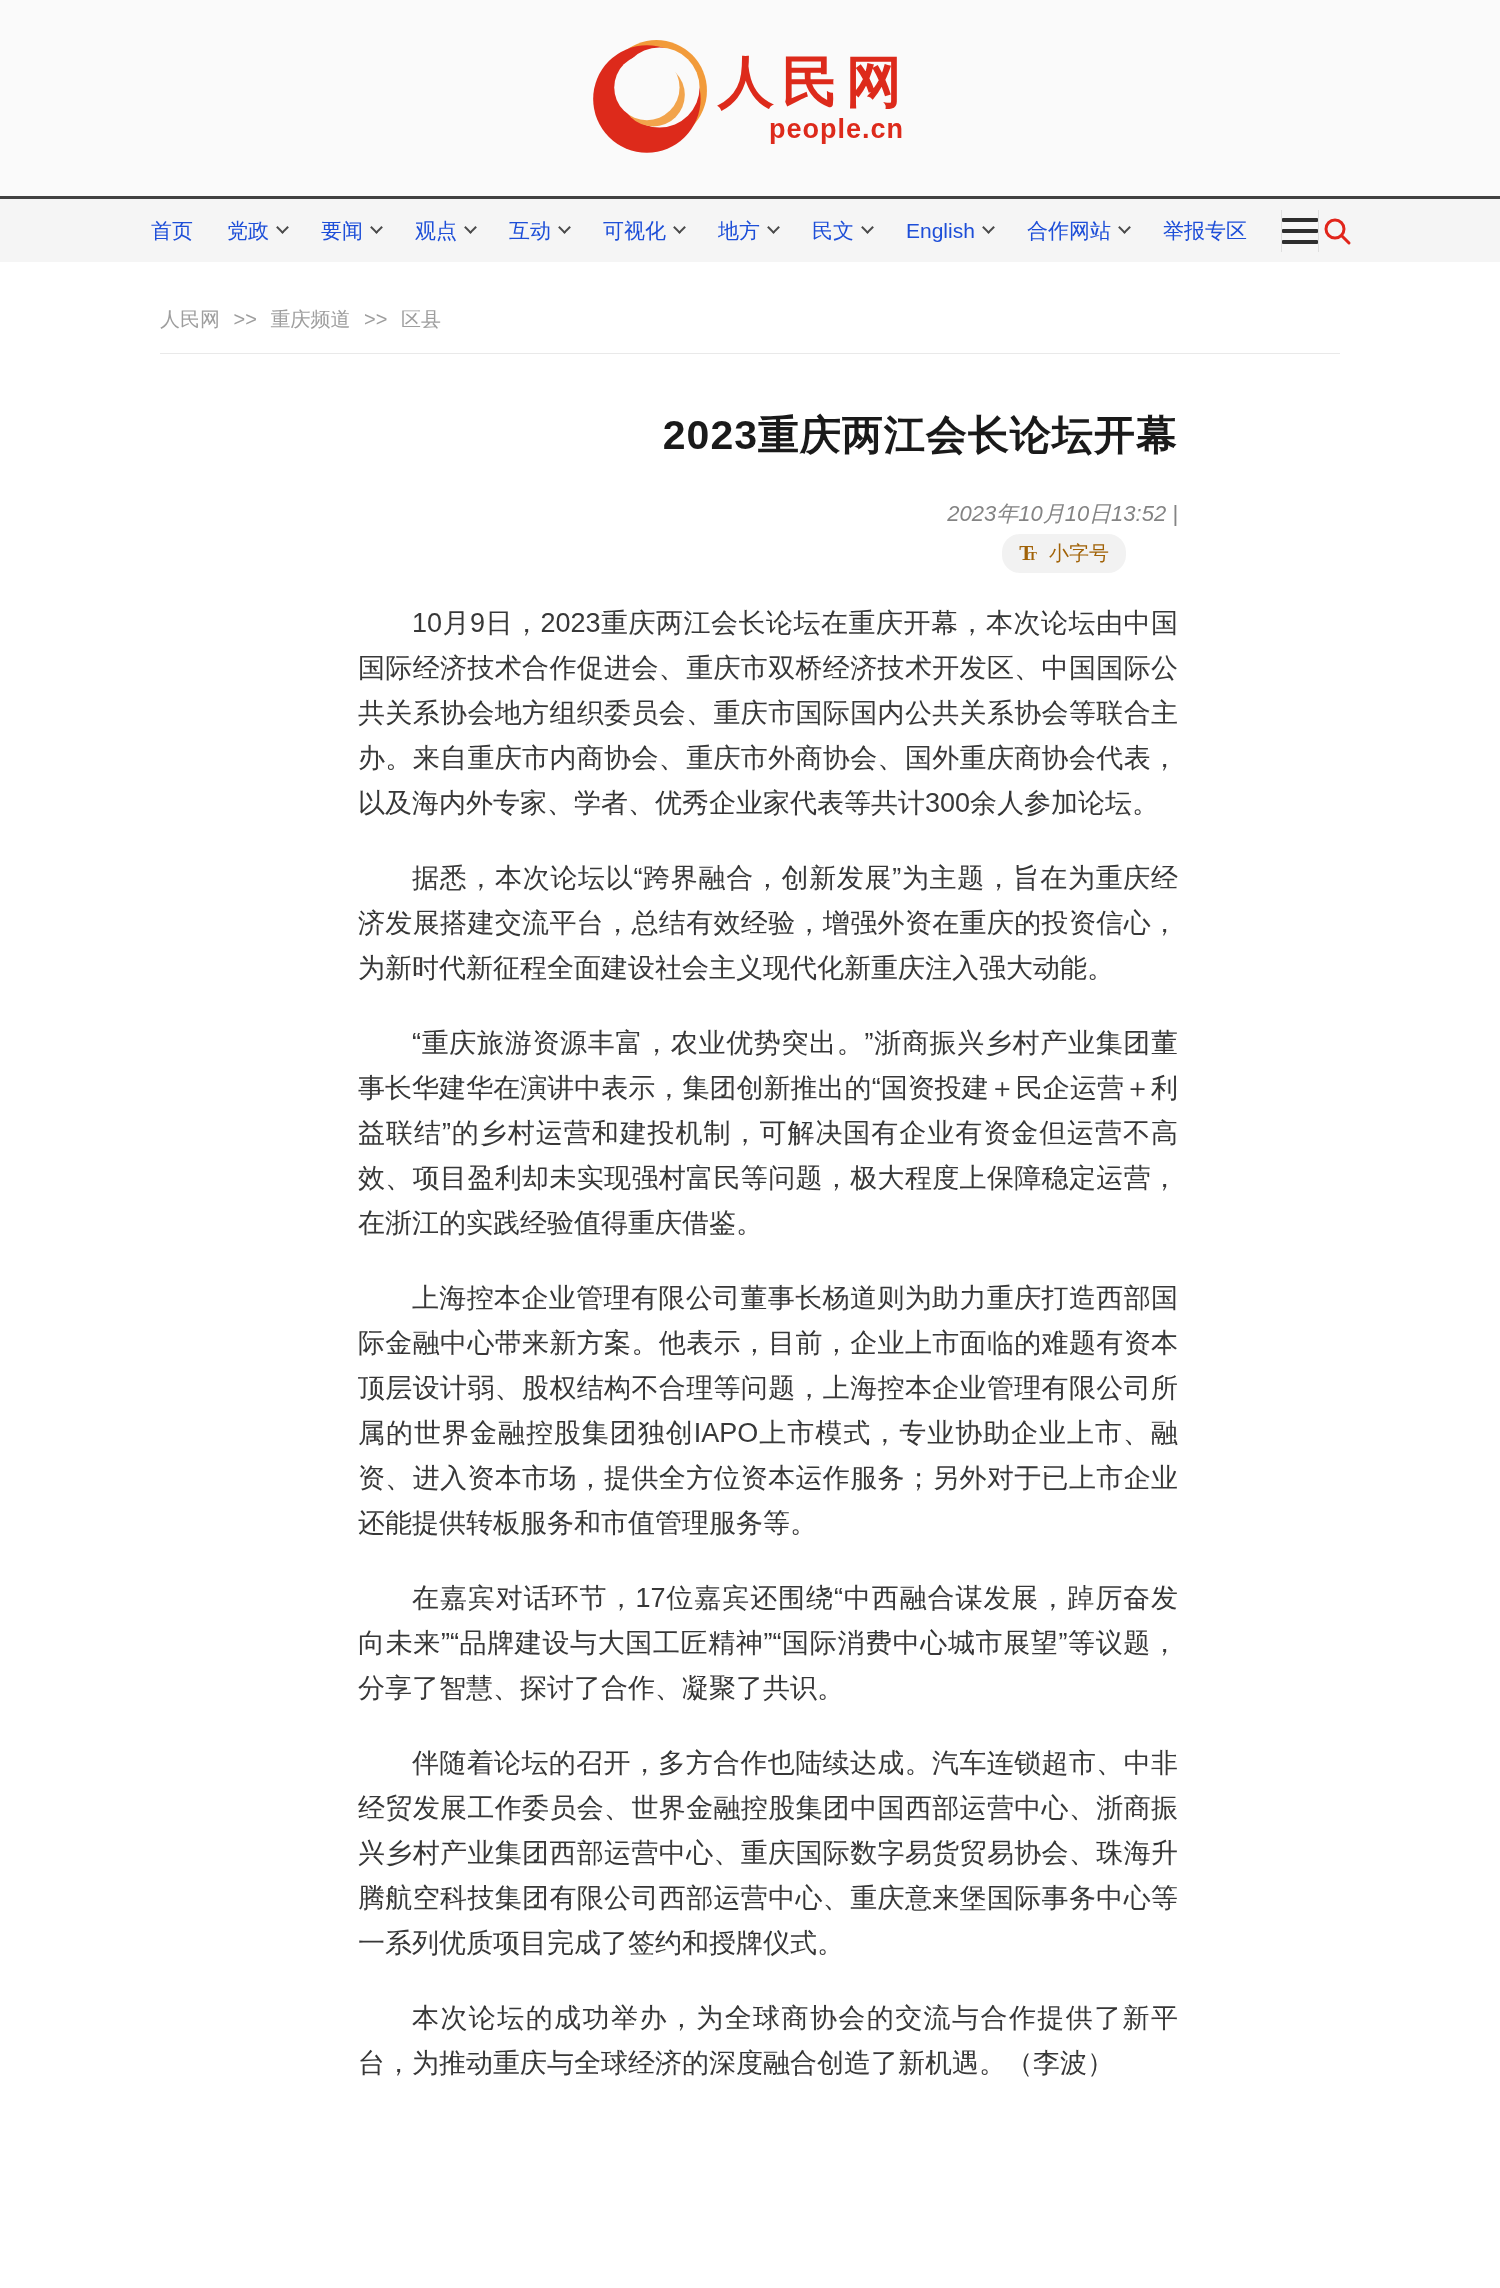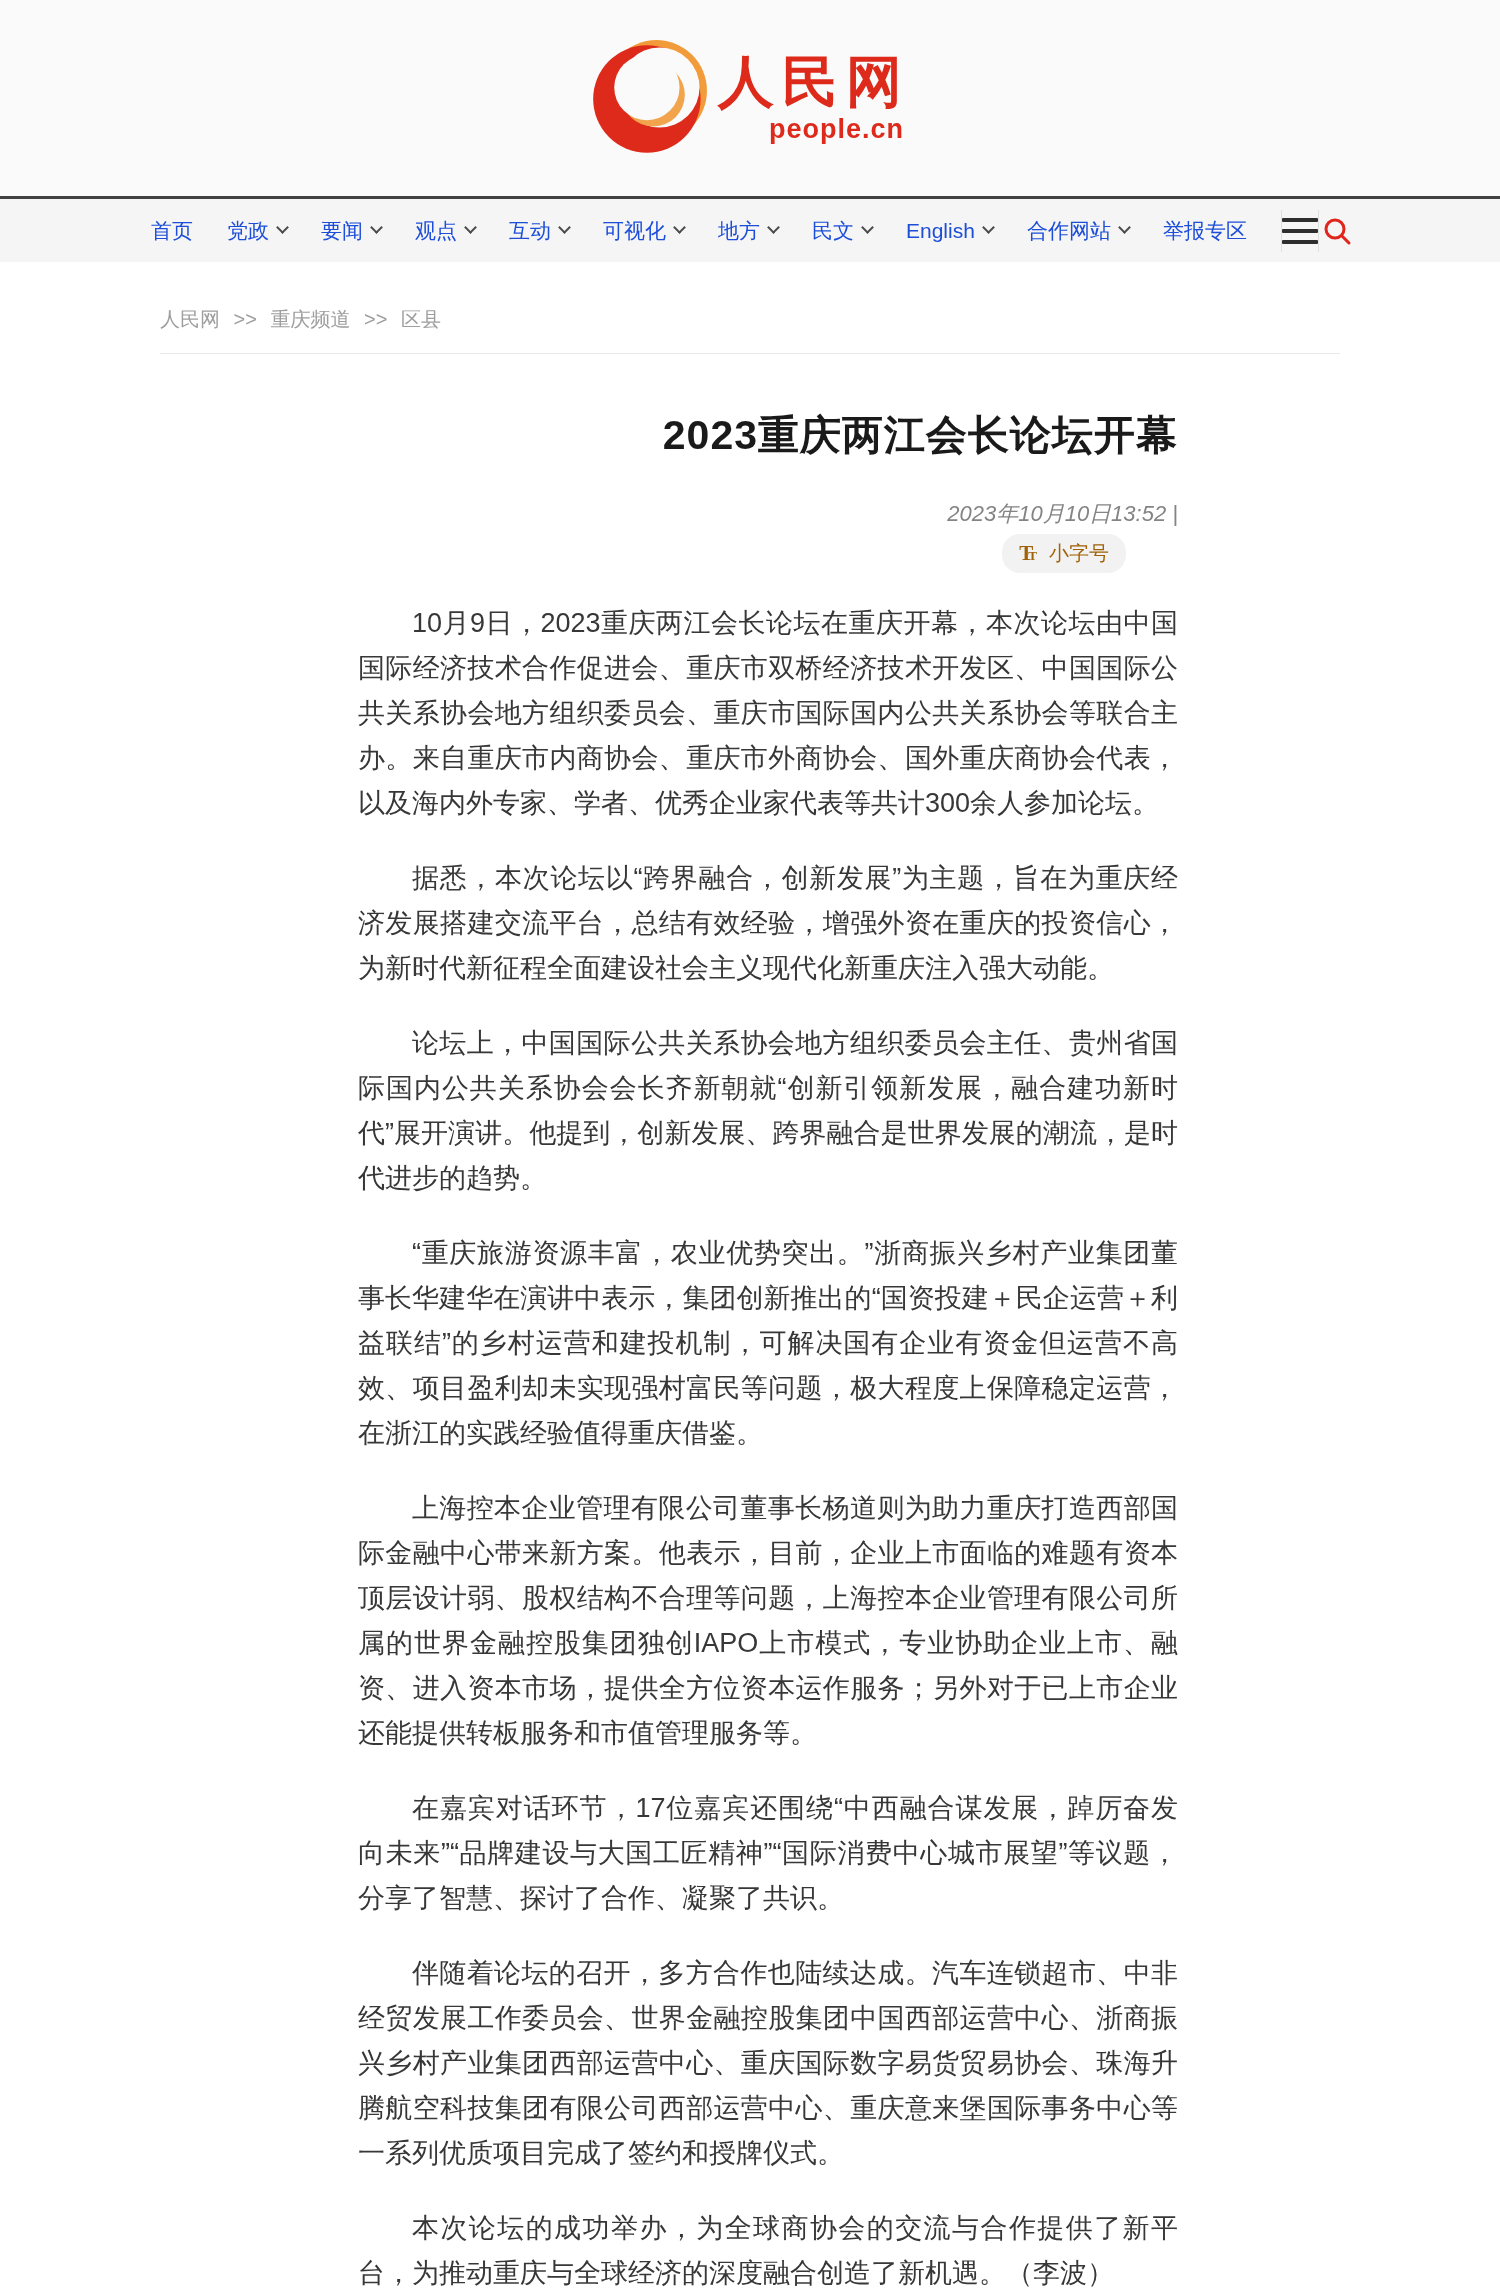--- a/index.html
+++ b/index.html
@@ -188,21 +188,20 @@
       <span>
         <span class="fs-ico-big">T</span><span class="fs-ico-small">T</span>
       </span>
       <span>小字号</span>
     </button>
   </div>
 
   <div class="article-body">
     <p>10月9日，2023重庆两江会长论坛在重庆开幕，本次论坛由中国国际经济技术合作促进会、重庆市双桥经济技术开发区、中国国际公共关系协会地方组织委员会、重庆市国际国内公共关系协会等联合主办。来自重庆市内商协会、重庆市外商协会、国外重庆商协会代表，以及海内外专家、学者、优秀企业家代表等共计300余人参加论坛。</p>
     <p>据悉，本次论坛以“跨界融合，创新发展”为主题，旨在为重庆经济发展搭建交流平台，总结有效经验，增强外资在重庆的投资信心，为新时代新征程全面建设社会主义现代化新重庆注入强大动能。</p>
-    <p>论坛上，中国国际公共关系协会地方组织委员会主任、贵州省国际国内公共关系协会会长齐新朝就“创新引领新发展，融合建功新时代”展开演讲。他提到，创新发展、跨界融合是世界发展的潮流，是时代进步的趋势。</p>
     <p>“重庆旅游资源丰富，农业优势突出。”浙商振兴乡村产业集团董事长华建华在演讲中表示，集团创新推出的“国资投建＋民企运营＋利益联结”的乡村运营和建投机制，可解决国有企业有资金但运营不高效、项目盈利却未实现强村富民等问题，极大程度上保障稳定运营，在浙江的实践经验值得重庆借鉴。</p>
     <p>上海控本企业管理有限公司董事长杨道则为助力重庆打造西部国际金融中心带来新方案。他表示，目前，企业上市面临的难题有资本顶层设计弱、股权结构不合理等问题，上海控本企业管理有限公司所属的世界金融控股集团独创IAPO上市模式，专业协助企业上市、融资、进入资本市场，提供全方位资本运作服务；另外对于已上市企业还能提供转板服务和市值管理服务等。</p>
     <p>在嘉宾对话环节，17位嘉宾还围绕“中西融合谋发展，踔厉奋发向未来”“品牌建设与大国工匠精神”“国际消费中心城市展望”等议题，分享了智慧、探讨了合作、凝聚了共识。</p>
     <p>伴随着论坛的召开，多方合作也陆续达成。汽车连锁超市、中非经贸发展工作委员会、世界金融控股集团中国西部运营中心、浙商振兴乡村产业集团西部运营中心、重庆国际数字易货贸易协会、珠海升腾航空科技集团有限公司西部运营中心、重庆意来堡国际事务中心等一系列优质项目完成了签约和授牌仪式。</p>
     <p>本次论坛的成功举办，为全球商协会的交流与合作提供了新平台，为推动重庆与全球经济的深度融合创造了新机遇。（李波）</p>
   </div>
 
 </main>
 
 </body></html>

